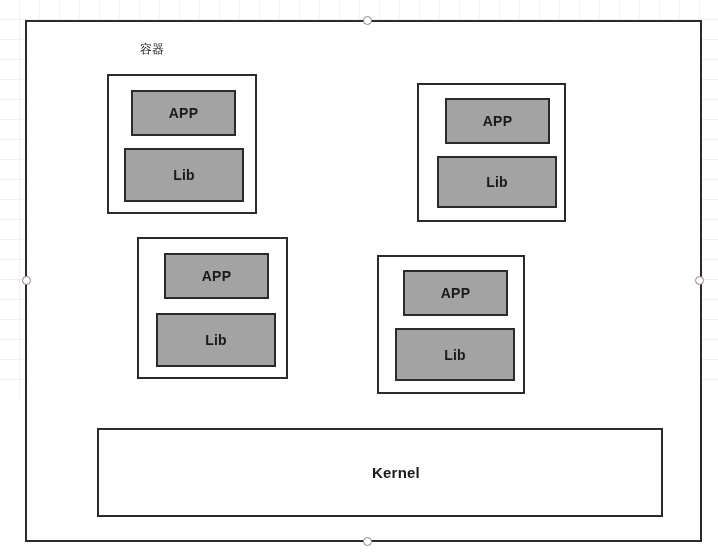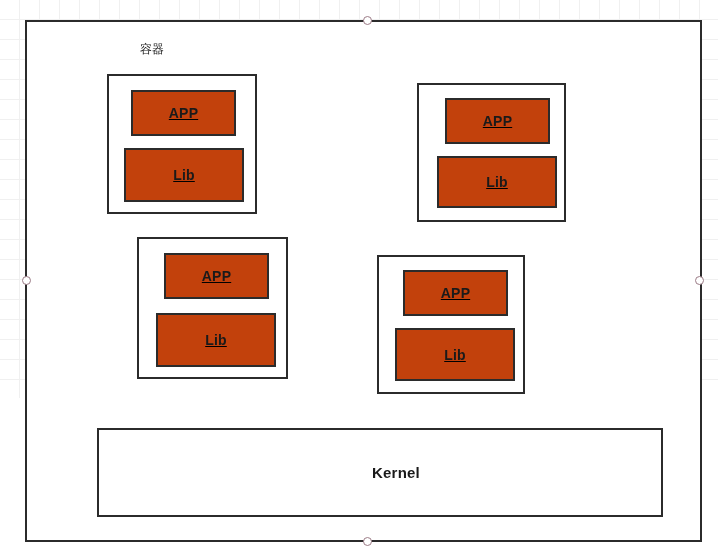--- a/index.html
+++ b/index.html
@@ -69,25 +69,24 @@
     position: absolute;
     box-sizing: border-box;
     border: 2.5px solid #2b2b2b;
     background: #ffffff;
   }
 
   .inner-box {
     position: absolute;
     box-sizing: border-box;
     border: 2px solid #2b2b2b;
-    background: #c2410c;
+    background: #a3a3a3;
     display: flex;
     align-items: center;
     justify-content: center;
-    text-decoration: underline;
   }
 
   .inner-box .box-label {
     font-size: 14px;
     font-weight: bold;
     color: #1a1a1a;
     letter-spacing: 0.2px;
   }
 
   

